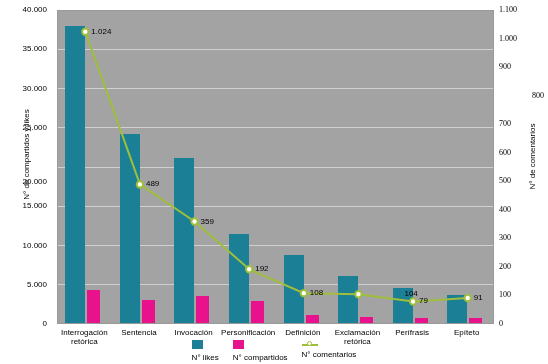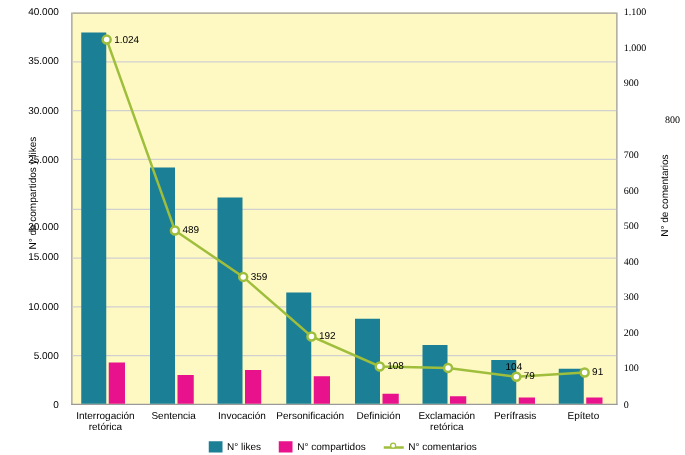--- a/index.html
+++ b/index.html
@@ -34,21 +34,21 @@
 
   
   #plot{
     position:absolute;
     left:57px;top:10px;
     width:437px;height:314px;
     border-left:1px solid #9a9a9a;
     border-right:1px solid #9a9a9a;
     border-bottom:1px solid #9a9a9a;
     box-sizing:border-box;
-    background:#fef9c3;
+    background:#a3a3a3;
   }
   .gridline{
     position:absolute;left:0;right:0;
     height:1px;background:#d0d0d0;
   }
   .gridline.top{background:#9a9a9a;}
 
   
   .ytick{
     position:absolute;
@@ -95,21 +95,21 @@
   #legend{
     position:absolute;
     left:0;right:0;
     bottom:2px;
     display:flex;
     justify-content:center;
     align-items:center;
     gap:14px;
     font-size:8px;
   }
-  .legend-item{display:flex;align-items:center;gap:4px;}
+  .legend-item{display:flex;gap:4px;flex-direction:column;}
   .swatch{width:11px;height:9px;display:inline-block;}
   .swatch.line{
     height:2px;width:16px;background:#9fbe3c;position:relative;
   }
   .swatch.line::after{
     content:"";position:absolute;left:5px;top:-3px;
     width:5px;height:5px;border-radius:50%;
     border:1.5px solid #9fbe3c;background:#fff;
     box-sizing:border-box;
   }

